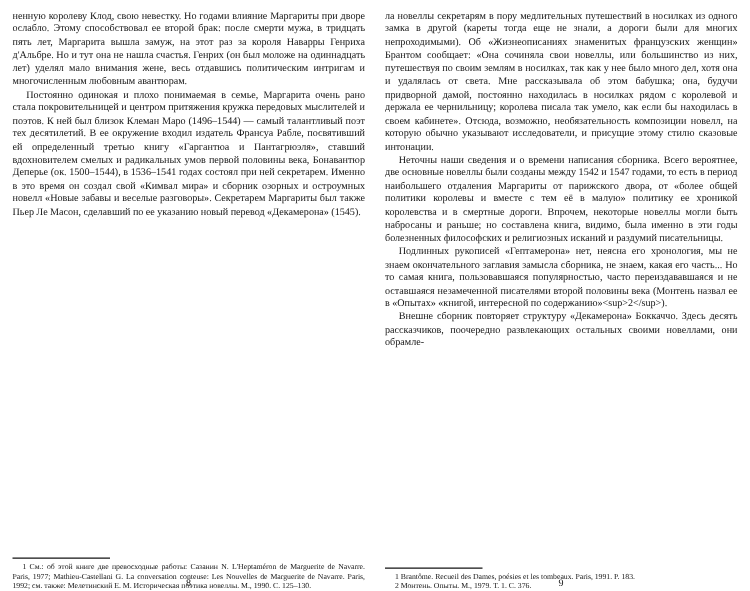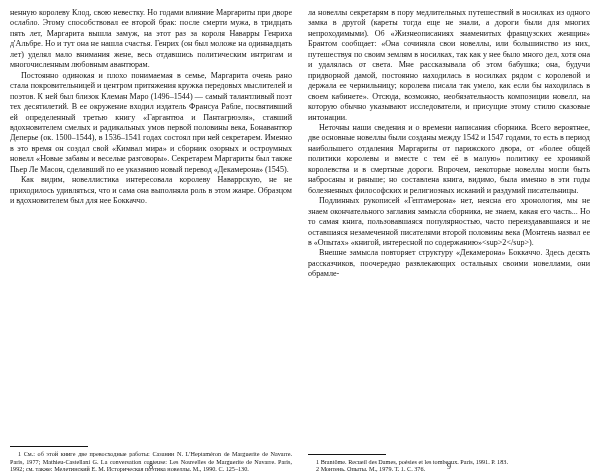--- a/index.html
+++ b/index.html
@@ -83,35 +83,34 @@
 </style>
 </head>
 <body>
 
 <div class="spread">
 
   <div class="page page-left">
     <div class="body-col">
       <p class="para noindent">ненную королеву Клод, свою невестку. Но годами влияние Маргариты при дворе ослабло. Этому способствовал ее второй брак: после смерти мужа, в тридцать пять лет, Маргарита вышла замуж, на этот раз за короля Наварры Генриха д'Альбре. Но и тут она не нашла счастья. Генрих (он был моложе на одиннадцать лет) уделял мало внимания жене, весь отдавшись политическим интригам и многочисленным любовным авантюрам.</p>
       <p class="para">Постоянно одинокая и плохо понимаемая в семье, Маргарита очень рано стала покровительницей и центром притяжения кружка передовых мыслителей и поэтов. К ней был близок Клеман Маро (1496–1544) — самый талантливый поэт тех десятилетий. В ее окружение входил издатель Франсуа Рабле, посвятивший ей определенный третью книгу «Гаргантюа и Пантагрюэля», ставший вдохновителем смелых и радикальных умов первой половины века, Бонавантюр Деперье (ок. 1500–1544), в 1536–1541 годах состоял при ней секретарем. Именно в это время он создал свой «Кимвал мира» и сборник озорных и остроумных новелл «Новые забавы и веселые разговоры». Секретарем Маргариты был также Пьер Ле Масон, сделавший по ее указанию новый перевод «Декамерона» (1545).</p>
-      <p class="para">Как видим, новеллистика интересовала королеву Наваррскую, не не приходилось удивляться, что и сама она выполняла роль в этом жанре. Образцом и вдохновителем был для нее Боккаччо.</p>
     </div>
     <div class="footnote-zone">
       <div class="fn-rule"></div>
       <p class="fn">1  См.: об этой книге две превосходные работы: Сазанин N. L'Heptaméron de Marguerite de Navarre. Paris, 1977; Mathieu-Castellani G. La conversation conteuse: Les Nouvelles de Marguerite de Navarre. Paris, 1992; см. также: Мелетинский Е. М. Историческая поэтика новеллы. М., 1990. С. 125–130.</p>
     </div>
     <div class="folio">8</div>
   </div>
 
   <div class="page page-right">
     <div class="body-col">
       <p class="para noindent">ла новеллы секретарям в пору медлительных путешествий в носилках из одного замка в другой (кареты тогда еще не знали, а дороги были для многих непроходимыми). Об «Жизнеописаниях знаменитых французских женщин» Брантом сообщает: «Она сочиняла свои новеллы, или большинство из них, путешествуя по своим землям в носилках, так как у нее было много дел, хотя она и удалялась от света. Мне рассказывала об этом бабушка; она, будучи придворной дамой, постоянно находилась в носилках рядом с королевой и держала ее чернильницу; королева писала так умело, как если бы находилась в своем кабинете». Отсюда, возможно, необязательность композиции новелл, на которую обычно указывают исследователи, и присущие этому стилю сказовые интонации.</p>
       <p class="para">Неточны наши сведения и о времени написания сборника. Всего вероятнее, две основные новеллы были созданы между 1542 и 1547 годами, то есть в период наибольшего отдаления Маргариты от парижского двора, от «более общей политики королевы и вместе с тем её в малую» политику ее хроникой королевства и в смертные дороги. Впрочем, некоторые новеллы могли быть набросаны и раньше; но составлена книга, видимо, была именно в эти годы болезненных философских и религиозных исканий и раздумий писательницы.</p>
       <p class="para">Подлинных рукописей «Гептамерона» нет, неясна его хронология, мы не знаем окончательного заглавия замысла сборника, не знаем, какая его часть... Но то самая книга, пользовавшаяся популярностью, часто переиздававшаяся и не оставшаяся незамеченной писателями второй половины века (Монтень назвал ее в «Опытах» «книгой, интересной по содержанию»&lt;sup&gt;2&lt;/sup&gt;).</p>
-      <p class="para">Внешне замысла повторяет структуру «Декамерона» Боккаччо. Здесь десять рассказчиков, поочередно развлекающих остальных своими новеллами, они обрамле-</p>
+      <p class="para">Внешне сборник повторяет структуру «Декамерона» Боккаччо. Здесь десять рассказчиков, поочередно развлекающих остальных своими новеллами, они обрамле-</p>
     </div>
     <div class="footnote-zone">
       <div class="fn-rule"></div>
       <p class="fn">1  Brantôme. Recueil des Dames, poésies et les tombeaux. Paris, 1991. P. 183.</p>
       <p class="fn">2  Монтень. Опыты. М., 1979. Т. 1. С. 376.</p>
     </div>
     <div class="folio">9</div>
   </div>
 
 </div>

